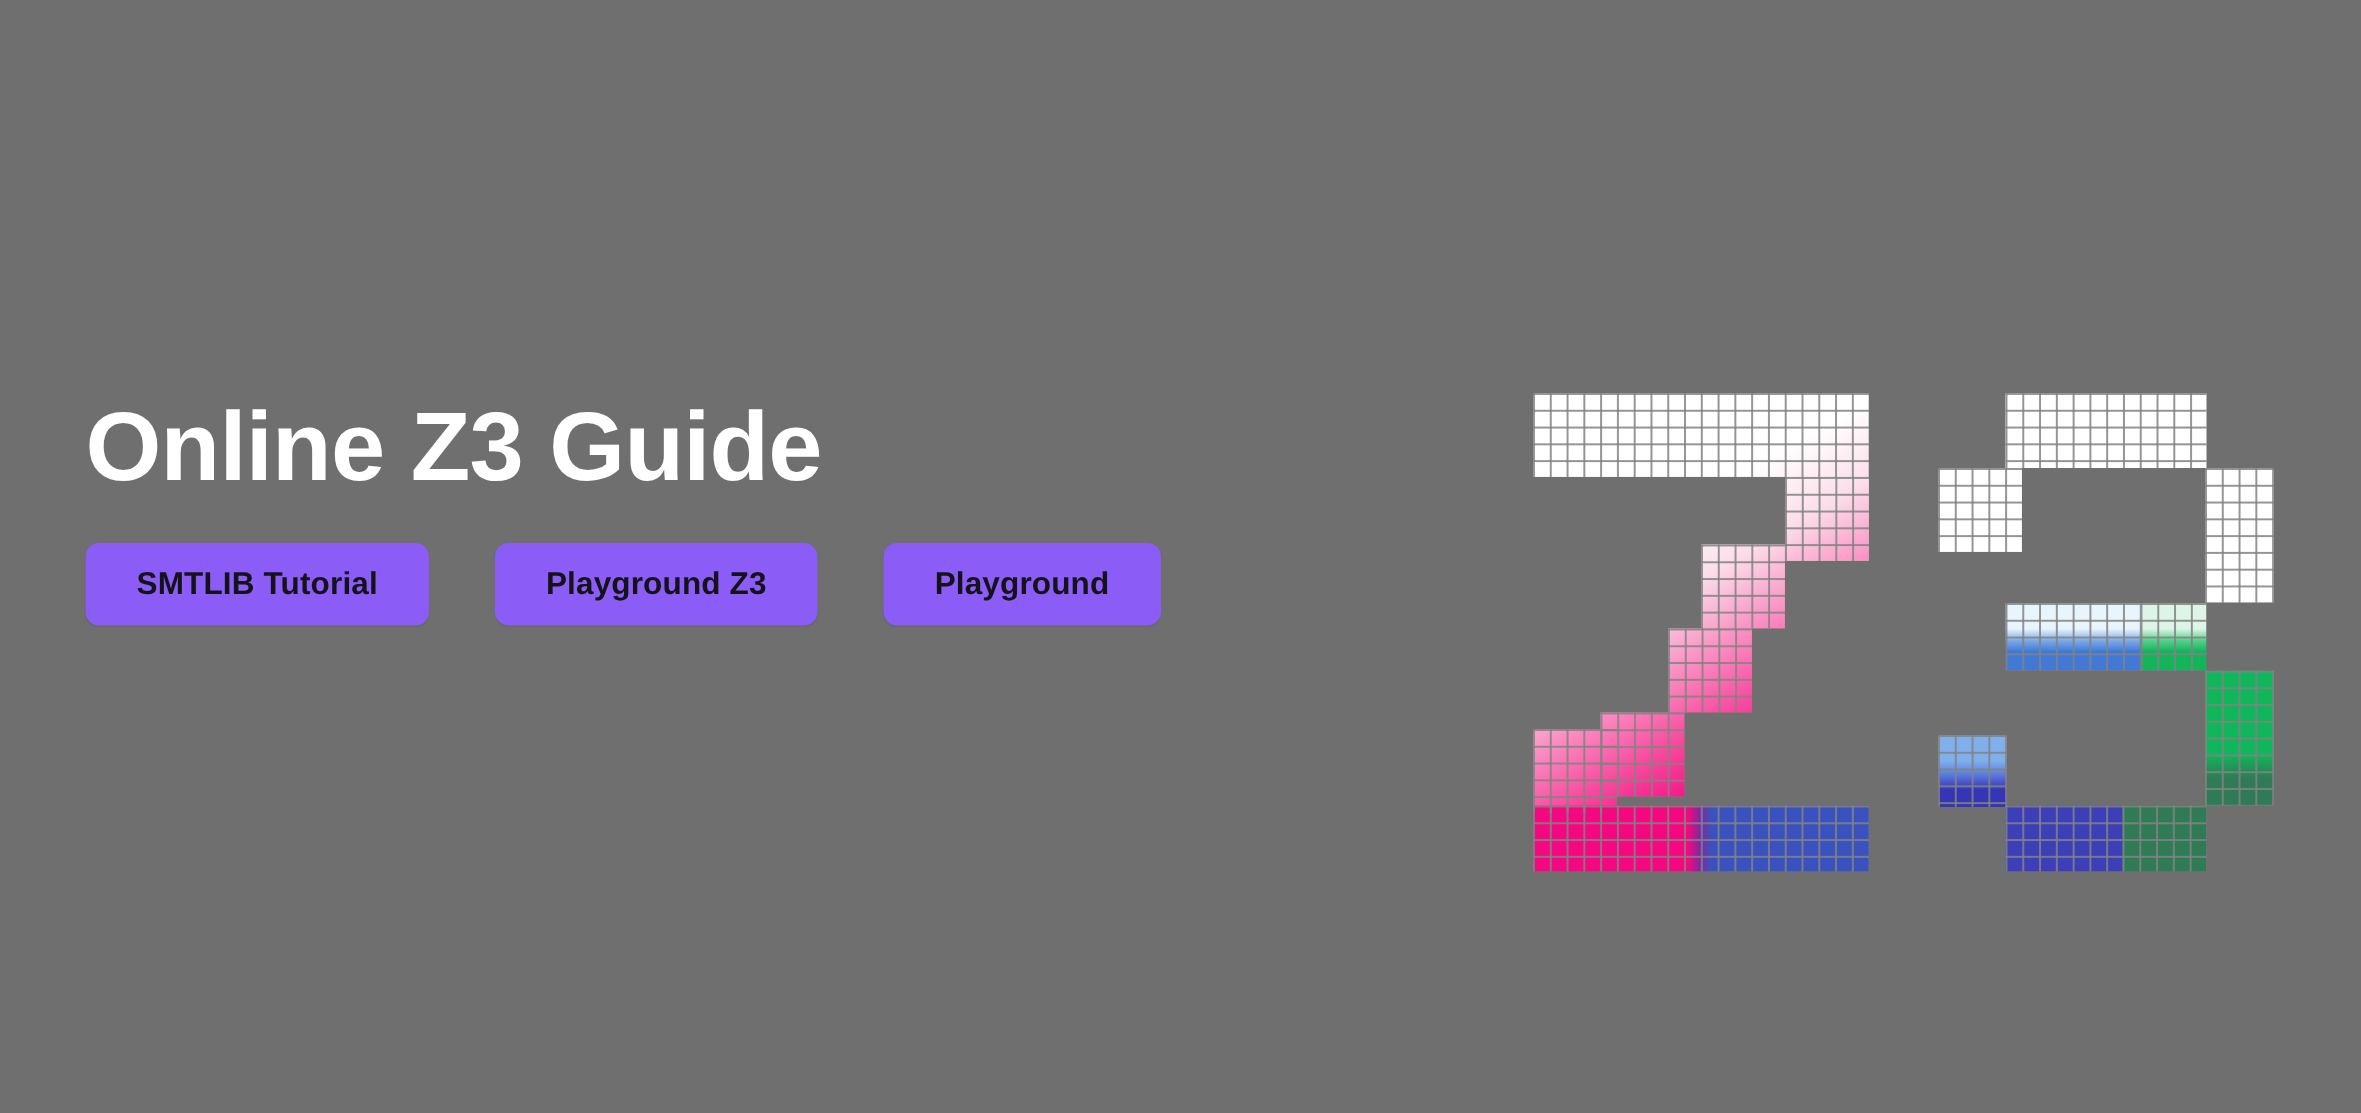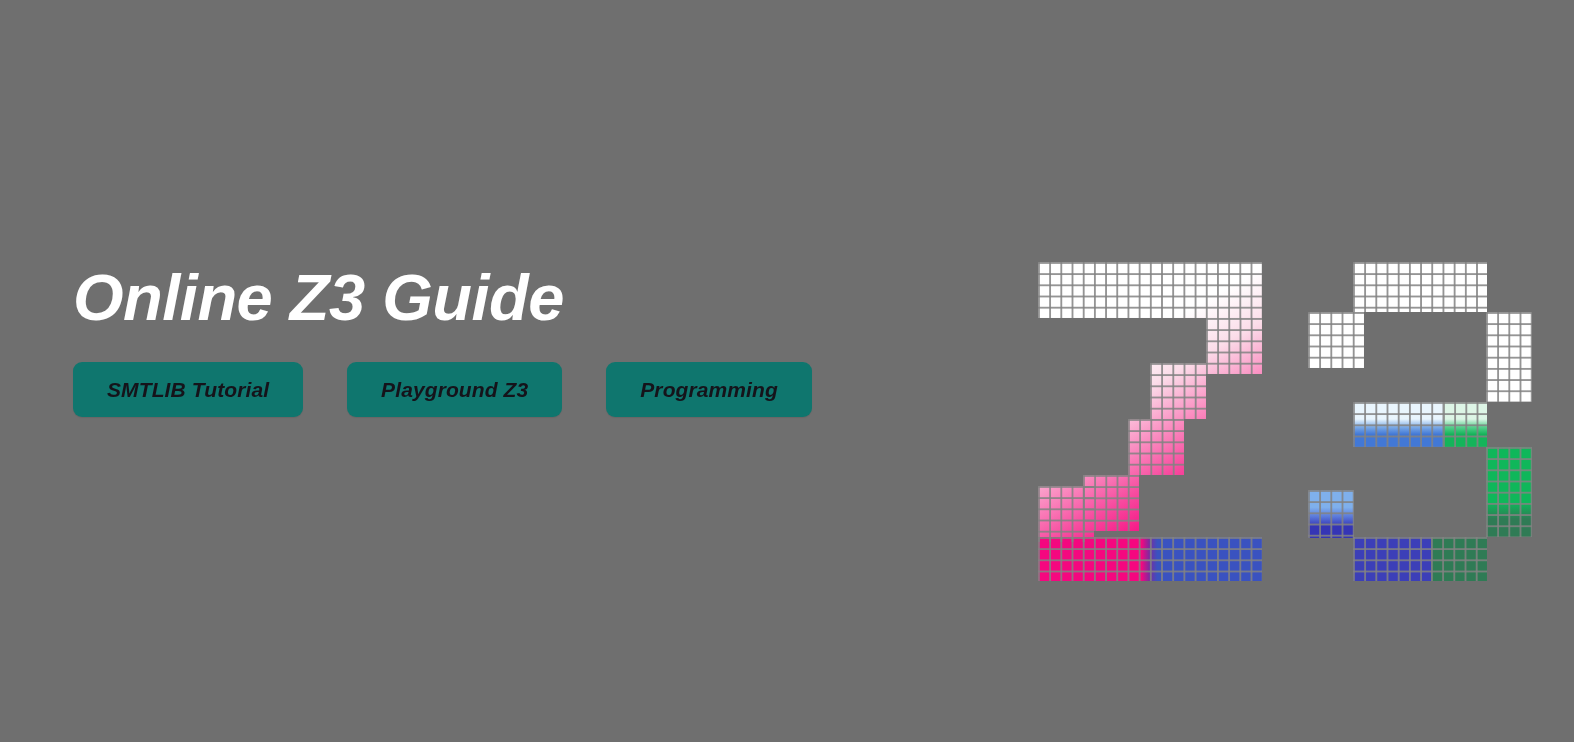--- a/index.html
+++ b/index.html
@@ -10,22 +10,22 @@
     overflow: hidden;
   }
   body {
     background: #6f6f6f;
     font-family: "Liberation Sans", sans-serif;
     position: relative;
   }
 
   #hero {
     position: absolute;
-    left: 16px; top: 0;
-    width: 1298px; height: 742px; font-style: italic;
+    left: 0; top: 0;
+    width: 1298px; height: 742px;
   }
 
   
   #hero-text {
     position: absolute;
     left: 57px;
     top: 258px;
     width: 900px;
   }
 
@@ -44,21 +44,21 @@
     margin-top: 24px;
     display: flex;
     align-items: flex-start;
     gap: 44px;
   }
 
   .cta-button {
     display: inline-flex;
     align-items: center;
     justify-content: center;
-    background: #0f766e;
+    background: #8b5cf6;
     color: #15131a;
     border: none;
     border-radius: 9px;
     height: 55px;
     padding: 0 34px;
     font-family: "Liberation Sans", sans-serif;
     font-size: 21px;
     font-weight: bold;
     letter-spacing: 0.1px;
     cursor: pointer;
@@ -147,21 +147,21 @@
 
 <div id="hero">
 
   <div id="hero-text">
 
     <h1 id="page-title">Online Z3 Guide</h1>
 
     <div id="cta-row">
       <a class="cta-button" href="#">SMTLIB Tutorial</a>
       <a class="cta-button" href="#">Playground Z3</a>
-      <a class="cta-button" href="#">Programming</a>
+      <a class="cta-button" href="#">Playground</a>
     </div>
 
   </div>
 
   <div id="logo-wrap">
 
     <div class="glyph" id="glyph-z">
 
       <div class="block" style="left:0px; top:0px; width:224px; height:56px;">
         <div class="grad grad-z" style="left:0px; top:0px;"></div>

